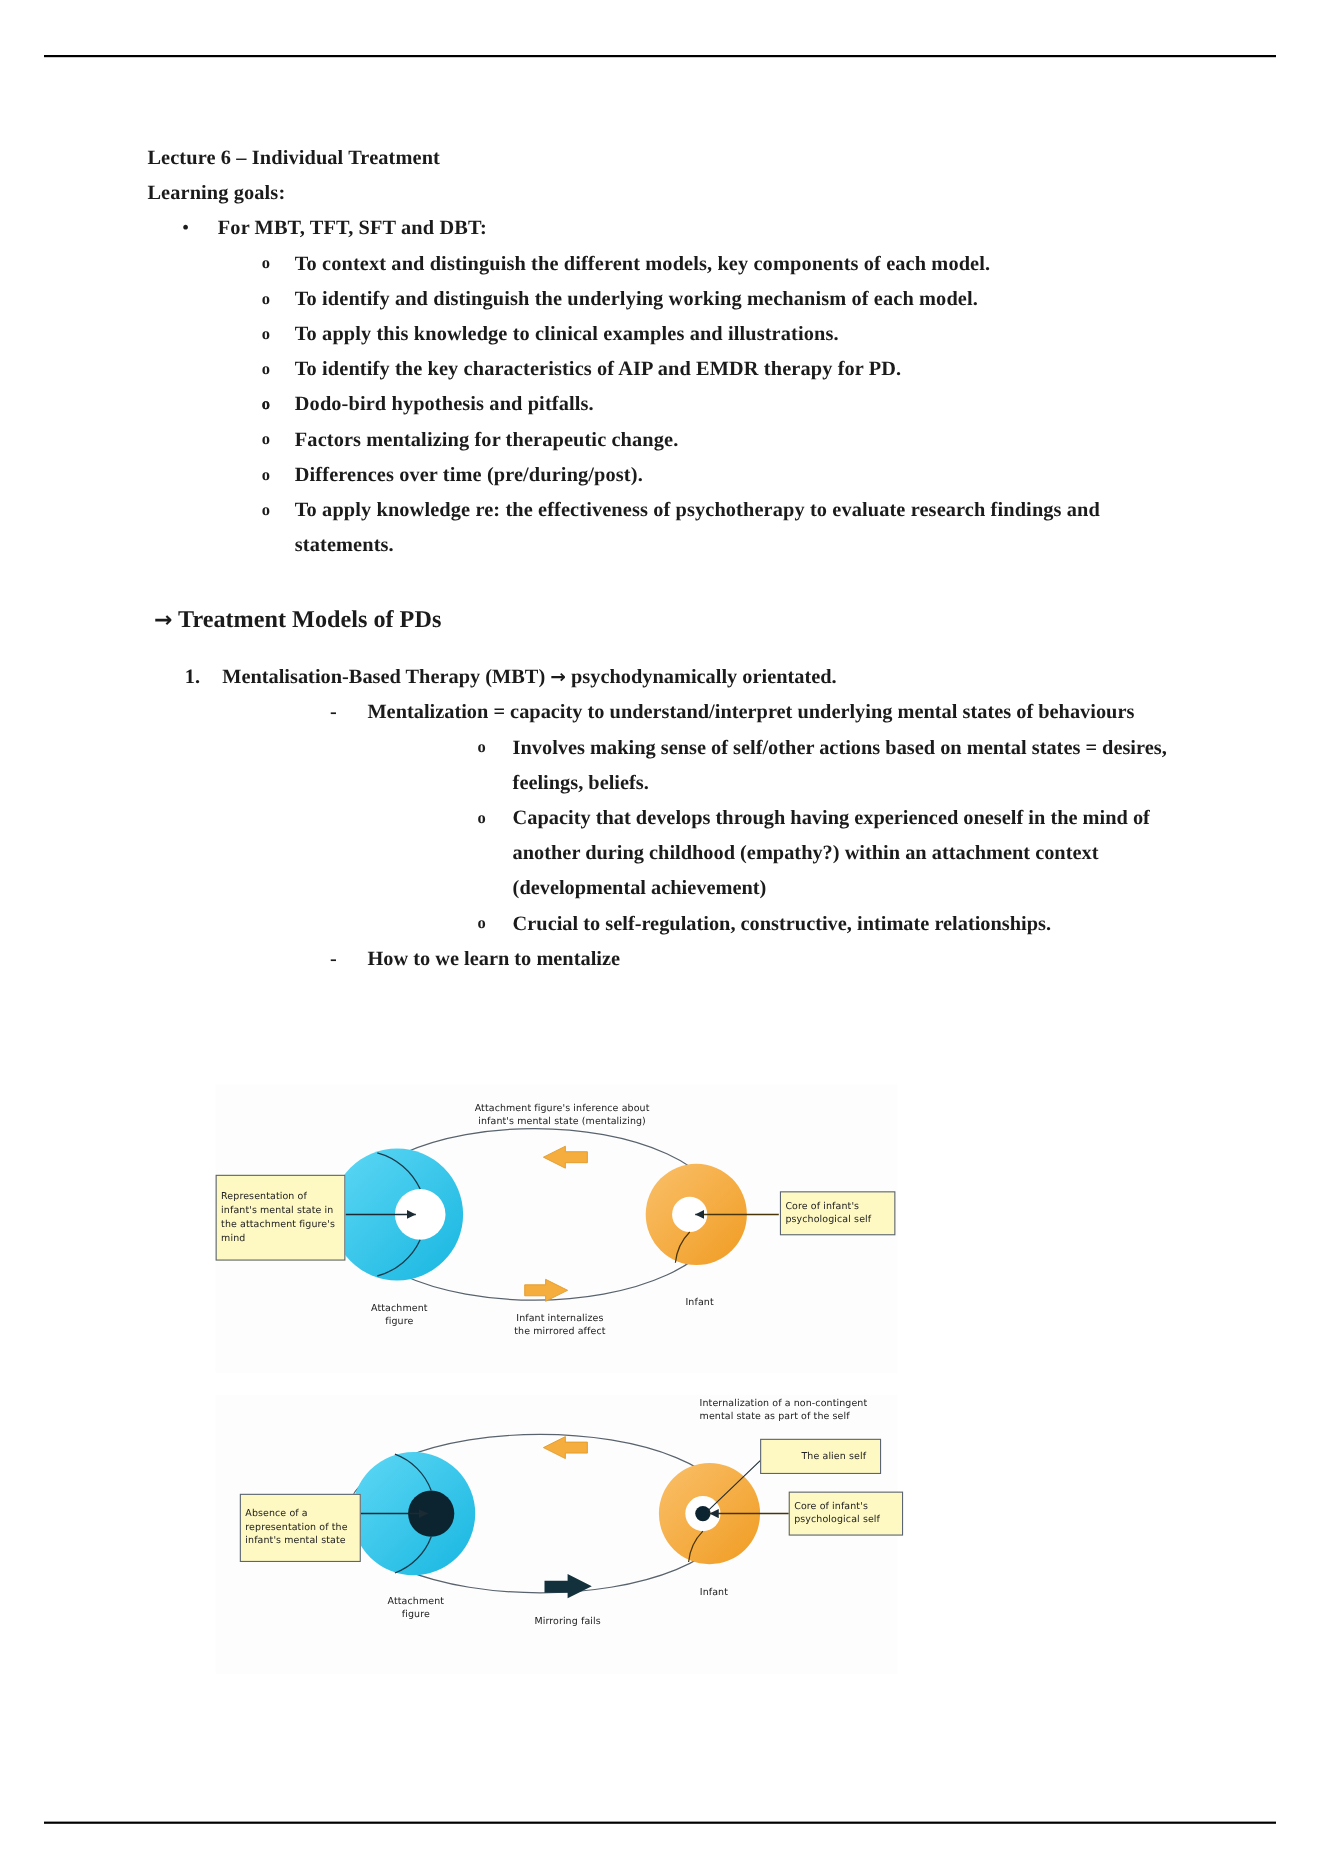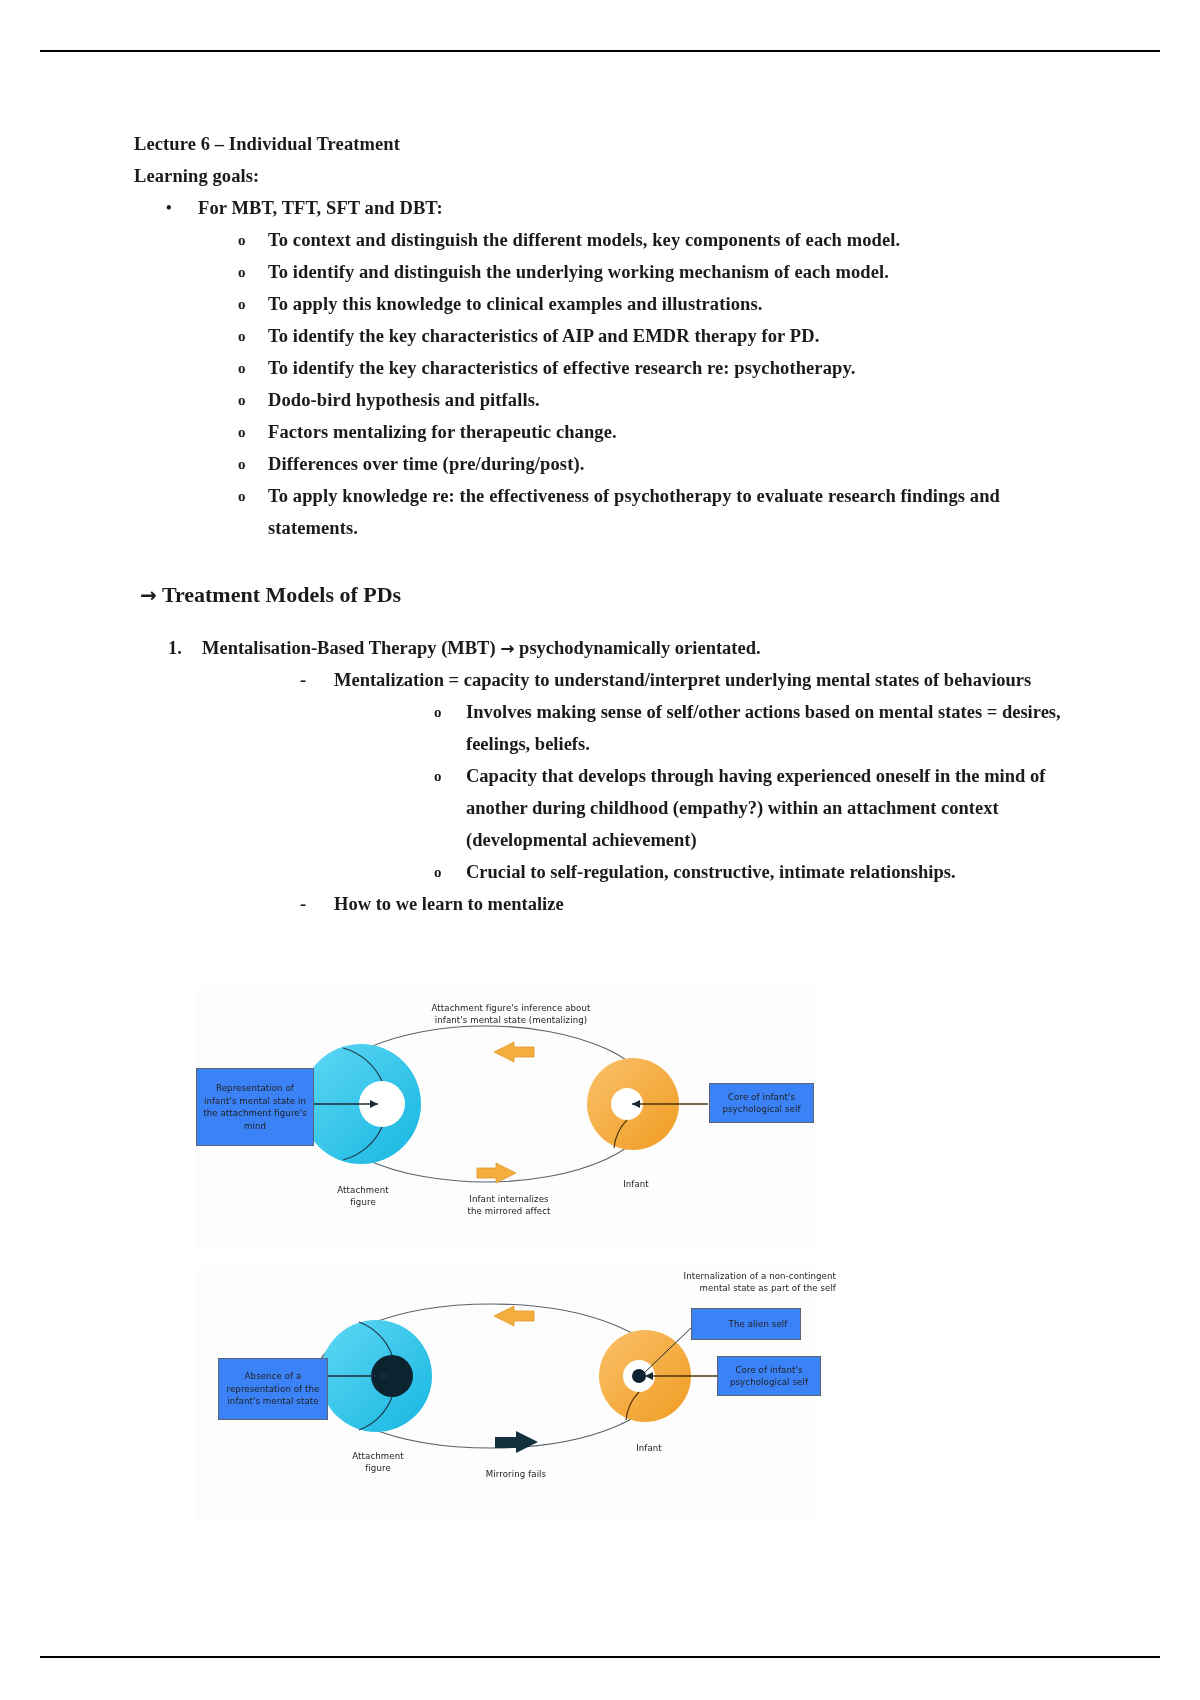--- a/index.html
+++ b/index.html
@@ -135,25 +135,25 @@
     position: absolute;
     font-size: 8.6px;
     color: #222;
     line-height: 12px;
     text-align: center;
     letter-spacing: .1px;
   }
   .box {
     position: absolute;
     border: 1px solid #5a6472;
-    background: #3b82f6;
+    background: #fef9c3;
     font-size: 8.6px;
     line-height: 12.5px;
     color: #222;
-    text-align: center;
+    text-align: left;
     display: flex;
     align-items: center;
     justify-content: center;
     padding: 3px 4px;
     box-sizing: border-box;
     letter-spacing: .1px;
   }
 </style>
 </head>
 <body>
@@ -184,21 +184,20 @@
     <div class="ln lvl2">
       <span class="mk">o</span>
       <span>To apply this knowledge to clinical examples and illustrations.</span>
     </div>
     <div class="ln lvl2">
       <span class="mk">o</span>
       <span>To identify the key characteristics of AIP and EMDR therapy for PD.</span>
     </div>
     <div class="ln lvl2">
       <span class="mk">o</span>
-      <span>To identify the key characteristics of effective research re: psychotherapy.</span>
     </div>
     <div class="ln lvl2">
       <span class="mk">o</span>
       <span>Dodo-bird hypothesis and pitfalls.</span>
     </div>
     <div class="ln lvl2">
       <span class="mk">o</span>
       <span>Factors mentalizing for therapeutic change.</span>
     </div>
     <div class="ln lvl2">
@@ -351,21 +350,21 @@
 
         <g>
           <path d="M318,38 L298,48 L318,58 L318,53 L338,53 L338,43 L318,43 Z" fill="#f5ad3e" stroke="#e09a28" stroke-width="0.8"></path>
         </g>
 
         <g>
           <path d="M320,163 L342,174 L320,185 L320,180 L299,180 L299,169 L320,169 Z" fill="#12313d"></path>
         </g>
       </svg>
 
-      <div class="cap" style="left:440px; top:2px; width:200px; text-align:right;">
+      <div class="cap" style="left:440px; top:2px; width:200px; text-align:left;">
         <div>Internalization of a non-contingent</div>
         <div>mental state as part of the self</div>
       </div>
 
       <div class="box" style="left:22px; top:78px; width:110px; height:62px;margin-top:12px;">Absence of a representation of the infant's mental state</div>
 
       <div class="box" style="left:495px; top:40px; width:110px; height:32px;padding-left:28px;">The alien self</div>
 
       <div class="box" style="left:521px; top:88px; width:104px; height:40px;">Core of infant's psychological self</div>
 

